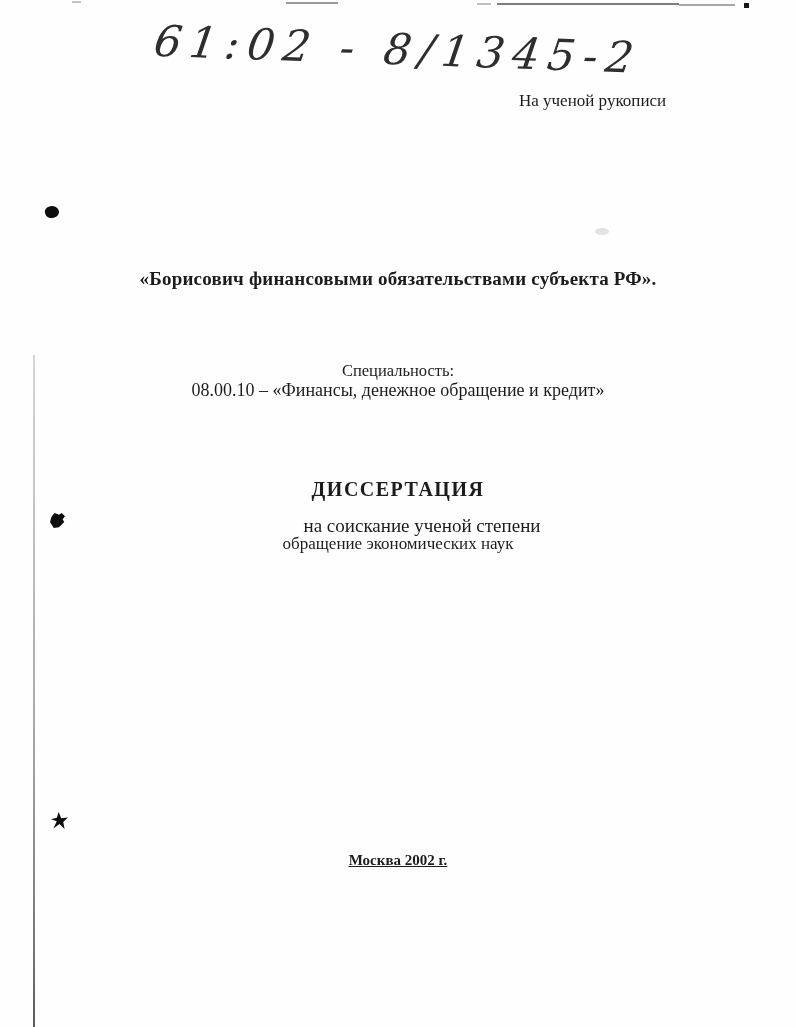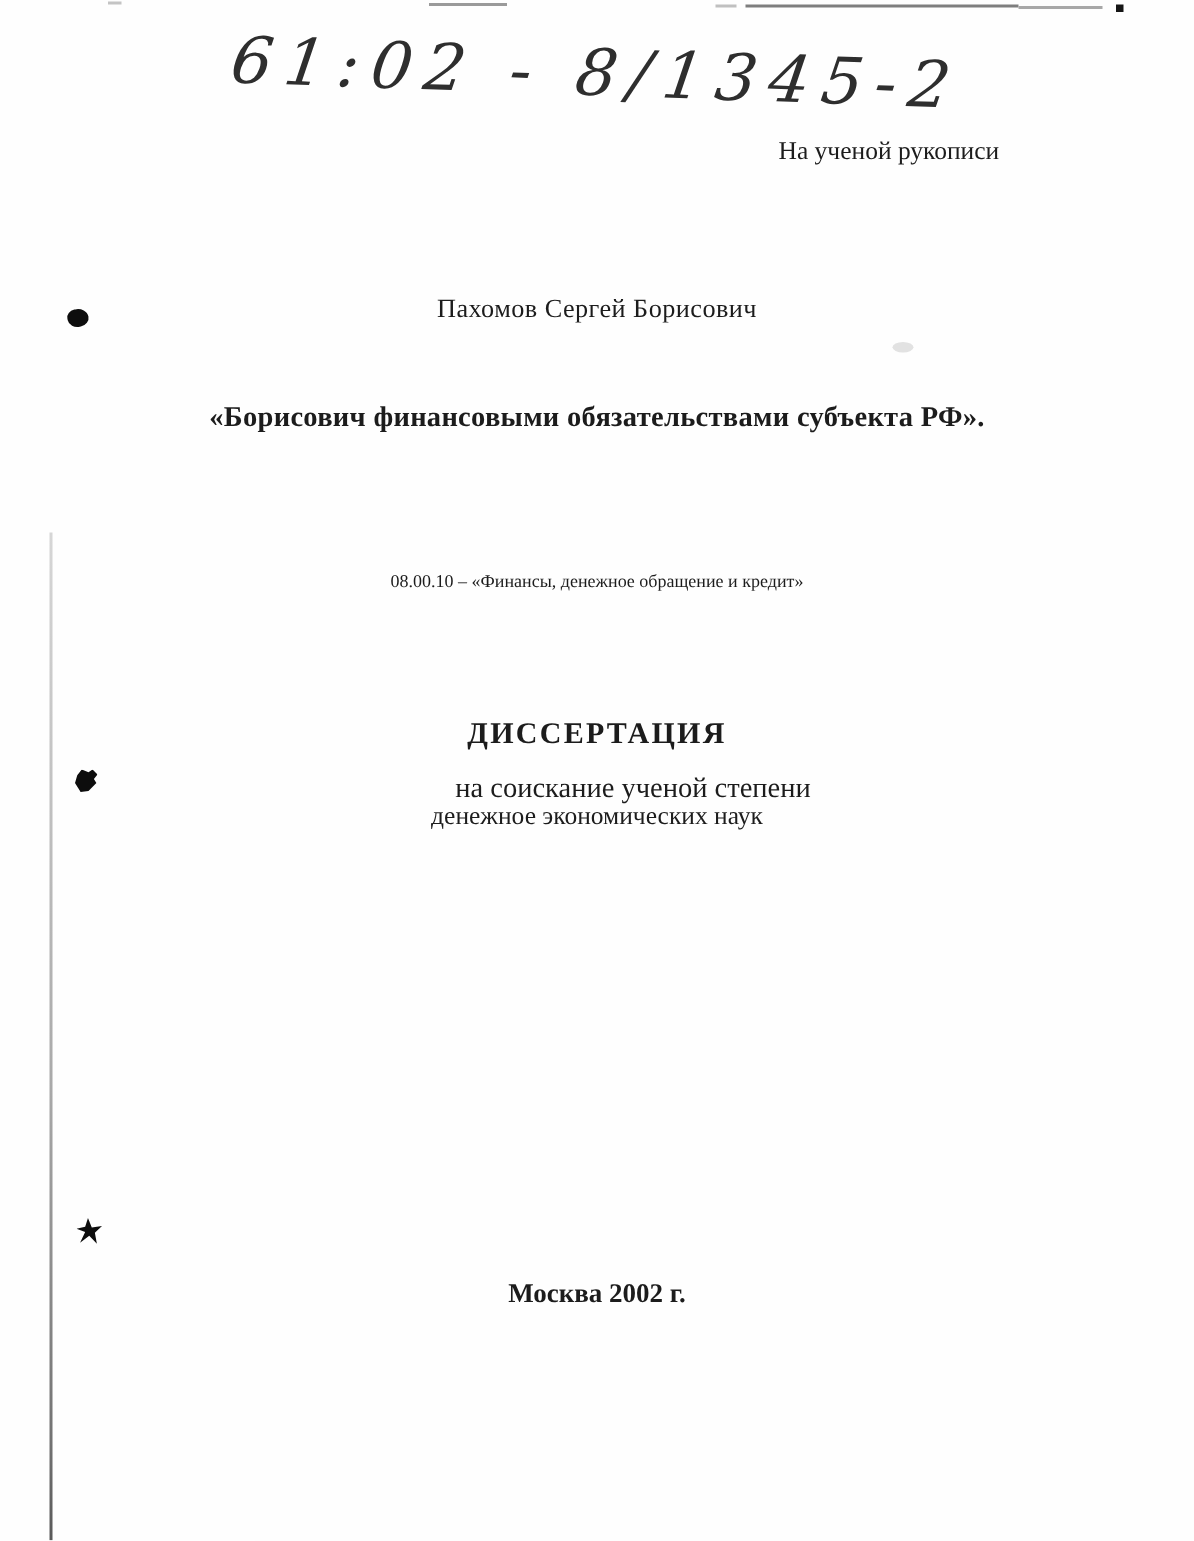--- a/index.html
+++ b/index.html
@@ -32,25 +32,25 @@
     letter-spacing: 8px;
     white-space: nowrap;
     transform: rotate(2deg) skewX(-6deg);
     transform-origin: left top;
   }
 
   .manuscript-note { position: absolute; left: 519px; top: 91px; font-size: 17px; }
   .author   { top: 195px; font-size: 17.5px; letter-spacing: 0.3px; }
   .title    { top: 268px; font-size: 19px; font-weight: bold; letter-spacing: 0.2px; }
   .spec-label { top: 361px; font-size: 16.5px; }
-  .spec-value { top: 380px; font-size: 12px; }
+  .spec-value { top: 380px; font-size: 18px; }
   .diss     { top: 478px; font-size: 20px; font-weight: bold; letter-spacing: 1.5px; }
   .deg1     { top: 515px; font-size: 19px; padding-left: 24px; }
   .deg2     { top: 534px; font-size: 17px; }
-  .footer-line { top: 852px; font-size: 18px; font-weight: bold; }
+  .footer-line { top: 852px; font-size: 15px; font-weight: bold; text-decoration: underline; }
 
   
   .top-mark { position: absolute; }
   .tm1 { left: 72px;  top: 1px; width: 9px;   height: 2px; background: #c4c4c4; }
   .tm2 { left: 286px; top: 2px; width: 52px;  height: 2px; background: #9a9a9a; }
   .tm3 { left: 477px; top: 3px; width: 14px;  height: 2px; background: #c0c0c0; }
   .tm4 { left: 497px; top: 3px; width: 182px; height: 2px; background: #7e7e7e; }
   .tm5 { left: 679px; top: 4px; width: 56px;  height: 2px; background: #a8a8a8; }
   .tdot { left: 744px; top: 3px; width: 5px;  height: 5px; background: #161616; }
 
@@ -97,26 +97,26 @@
   <div class="left-line"></div>
   <div class="blob blob1"></div>
   <div class="blob blob2"></div>
   <div class="blob blob3"></div>
   <div class="speck"></div>
 
   <div class="handwritten">61:02 - 8/1345-2</div>
 
   <div class="manuscript-note">На ученой рукописи</div>
 
-  <div class="center author">Пахомов Сергей Борисович</div>
 
   <div class="center title">«Борисович финансовыми обязательствами субъекта РФ».</div>
 
+  <div class="center spec-label">Специальность:</div>
   <div class="center spec-value">08.00.10 – «Финансы, денежное обращение и кредит»</div>
 
   <div class="center diss">ДИССЕРТАЦИЯ</div>
 
   <div class="center deg1">на соискание ученой степени</div>
-  <div class="center deg2">денежное экономических наук</div>
+  <div class="center deg2">обращение экономических наук</div>
 
   <div class="center footer-line">Москва 2002 г.</div>
 
 </div>
 
 </body></html>

